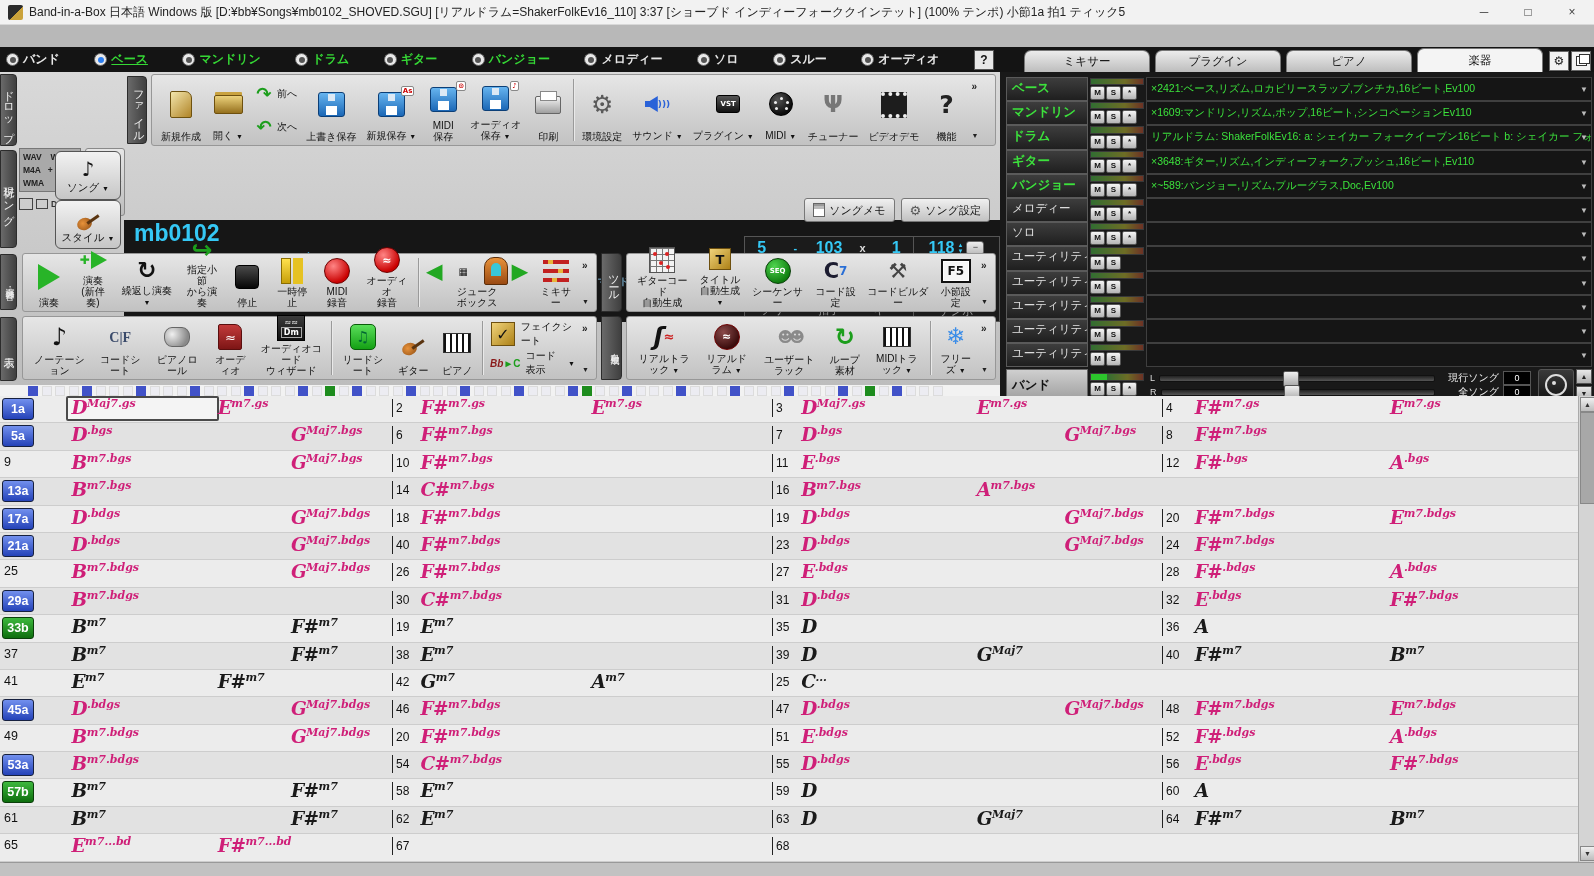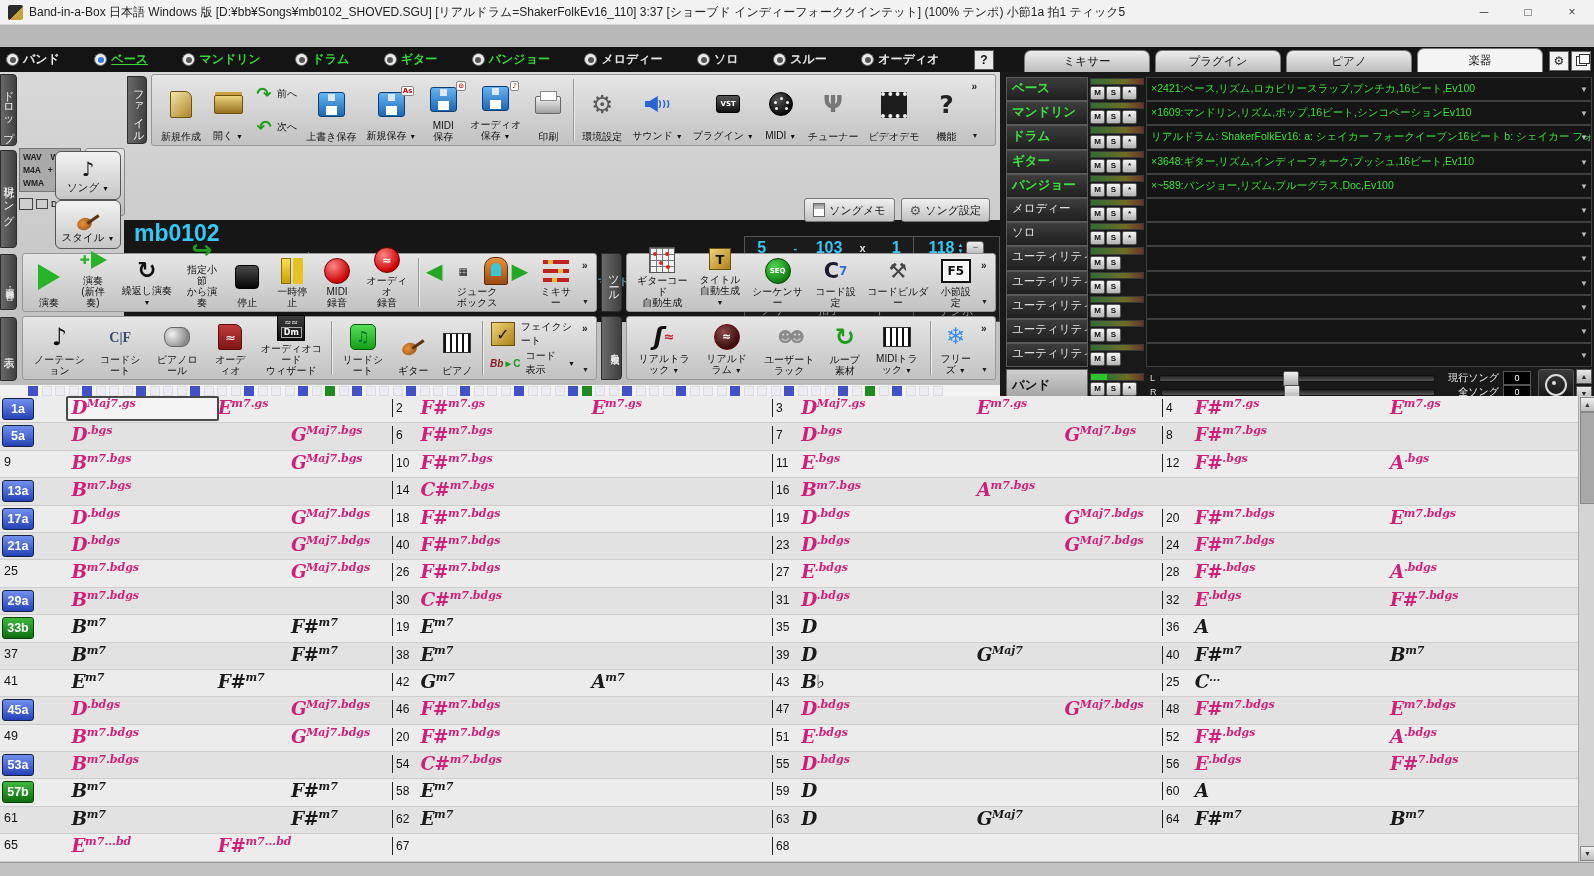--- a/index.html
+++ b/index.html
@@ -1307,24 +1307,20 @@
         <div class="barcell">
           <span class="chord" style="left: 2%; color: rgb(26, 26, 26);"><span class="cr">E</span><span class="cs">m7</span></span>
           <span class="chord" style="left: 47%; color: rgb(26, 26, 26);"><span class="cr">F#</span><span class="cs">m7</span></span>
         </div>
         <div class="barcell">
           <span class="bn">42</span>
           <span class="chord" style="left: 8%; color: rgb(26, 26, 26);"><span class="cr">G</span><span class="cs">m7</span></span>
           <span class="chord" style="left: 53%; color: rgb(26, 26, 26);"><span class="cr">A</span><span class="cs">m7</span></span>
         </div>
         <div class="barcell">
-          <span class="bn">43</span>
-          <span class="chord" style="left: 8%; color: rgb(26, 26, 26);"><span class="cr">B♭</span></span>
-        </div>
-        <div class="barcell">
           <span class="bn">25</span>
           <span class="chord" style="left: 8%; color: rgb(26, 26, 26);"><span class="cr">C</span><span class="cs">...</span></span>
         </div>
       </div>
       <div class="crow">
         <div class="labcell">
           <span class="secbadge sec-blue">45a</span>
         </div>
         <div class="barcell">
           <span class="chord" style="left: 2%; color: rgb(207, 31, 120);"><span class="cr">D</span><span class="cs">.bdgs</span></span>

